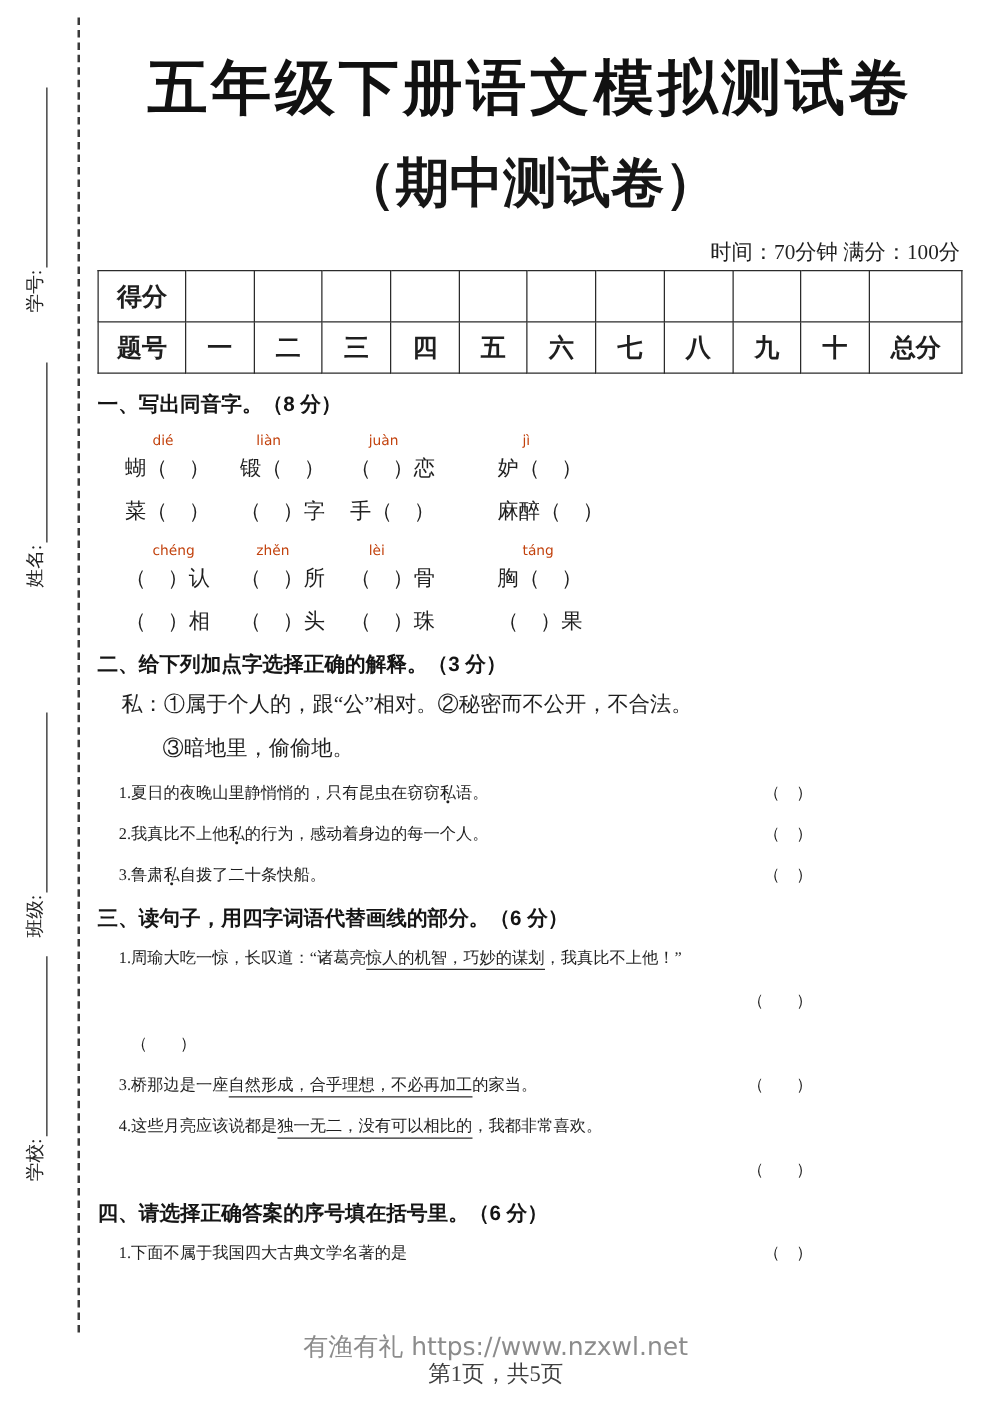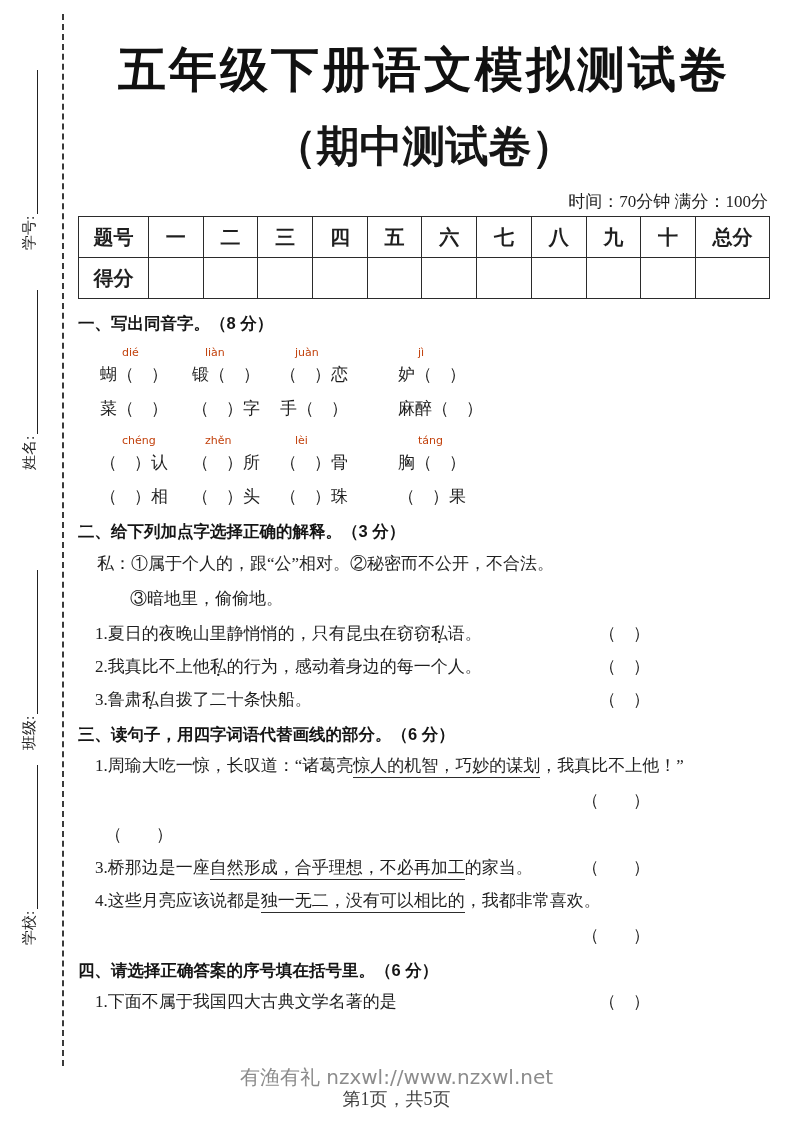--- a/index.html
+++ b/index.html
@@ -60,21 +60,21 @@
   .py-row { font-family:"DejaVu Sans","Liberation Sans",sans-serif; font-size:11px; color:#c2410c; line-height:17px; margin-bottom:3px; }
   .py1{ padding-left:22px; } .py2{ padding-left:13px; } .py3{ padding-left:15px; } .py4{ padding-left:20px; }
   .it-row { font-size:17px; line-height:21px; margin-bottom:13px; white-space:nowrap; }
   .block-b { margin-top:6px; }
 
   .def-line  { font-size:17px; margin-left:19px; margin-bottom:12px; }
   .def-line2 { font-size:17px; margin-left:52px; margin-bottom:13px; }
 
   .qline {
     display:flex; justify-content:space-between; align-items:flex-start;
-    font-size:17px; line-height:21px;
+    font-size:13px; line-height:21px;
     margin-left:17px; padding-right:120px; margin-bottom:12px;
   }
   .qline .qtext { white-space:nowrap; }
   .qline .bracket { white-space:nowrap; margin-left:10px; }
   .bracket-line { justify-content:flex-end; margin-top:14px; margin-bottom:13px; }
 
   .dotted { position:relative; display:inline-block; }
   .dotted::after {
     content:"·"; position:absolute; left:50%; transform:translateX(-50%);
     bottom:-0.62em; font-weight:bold; font-size:15px; color:#1f1f1f;
@@ -118,47 +118,47 @@
 
   <div class="content">
 
     <div class="title">五年级下册语文模拟测试卷</div>
     <div class="subtitle">（期中测试卷）</div>
     <div class="meta">时间：70分钟  满分：100分</div>
 
     <table class="score">
       <tbody>
           <tr>
+        <td class="first">得分</td>
+        <td></td>
+        <td></td>
+        <td></td>
+        <td></td>
+        <td></td>
+        <td></td>
+        <td></td>
+        <td></td>
+        <td></td>
+        <td></td>
+        <td class="last"></td>
+      </tr>
+      <tr>
         <td class="first">题号</td>
         <td>一</td>
         <td>二</td>
         <td>三</td>
         <td>四</td>
         <td>五</td>
         <td>六</td>
         <td>七</td>
         <td>八</td>
         <td>九</td>
         <td>十</td>
         <td class="last">总分</td>
       </tr>
-      <tr>
-        <td class="first">得分</td>
-        <td></td>
-        <td></td>
-        <td></td>
-        <td></td>
-        <td></td>
-        <td></td>
-        <td></td>
-        <td></td>
-        <td></td>
-        <td></td>
-        <td class="last"></td>
-      </tr>
     </tbody>
       </table>
 
     <div class="sec-heading">一、写出同音字。（8 分）</div>
     <div class="s1-rows">
 
       <div class="grid4 py-row">
         <span class="py1">dié</span>
         <span class="py2">liàn</span>
         <span class="py3">juàn</span>
@@ -240,16 +240,16 @@
     </div>
 
     <div class="sec-heading">四、请选择正确答案的序号填在括号里。（6 分）</div>
     <div class="qline">
       <span class="qtext"><span>1.</span><span>下面不属于我国四大古典文学名著的是</span></span>
       <span class="bracket">（　）</span>
     </div>
 
   </div>
 
-  <div class="footer-watermark">有渔有礼 nzxwl://www.nzxwl.net</div>
+  <div class="footer-watermark">有渔有礼 https://www.nzxwl.net</div>
   <div class="footer-page">第1页，共5页</div>
 
 </div>
 
 </body></html>

